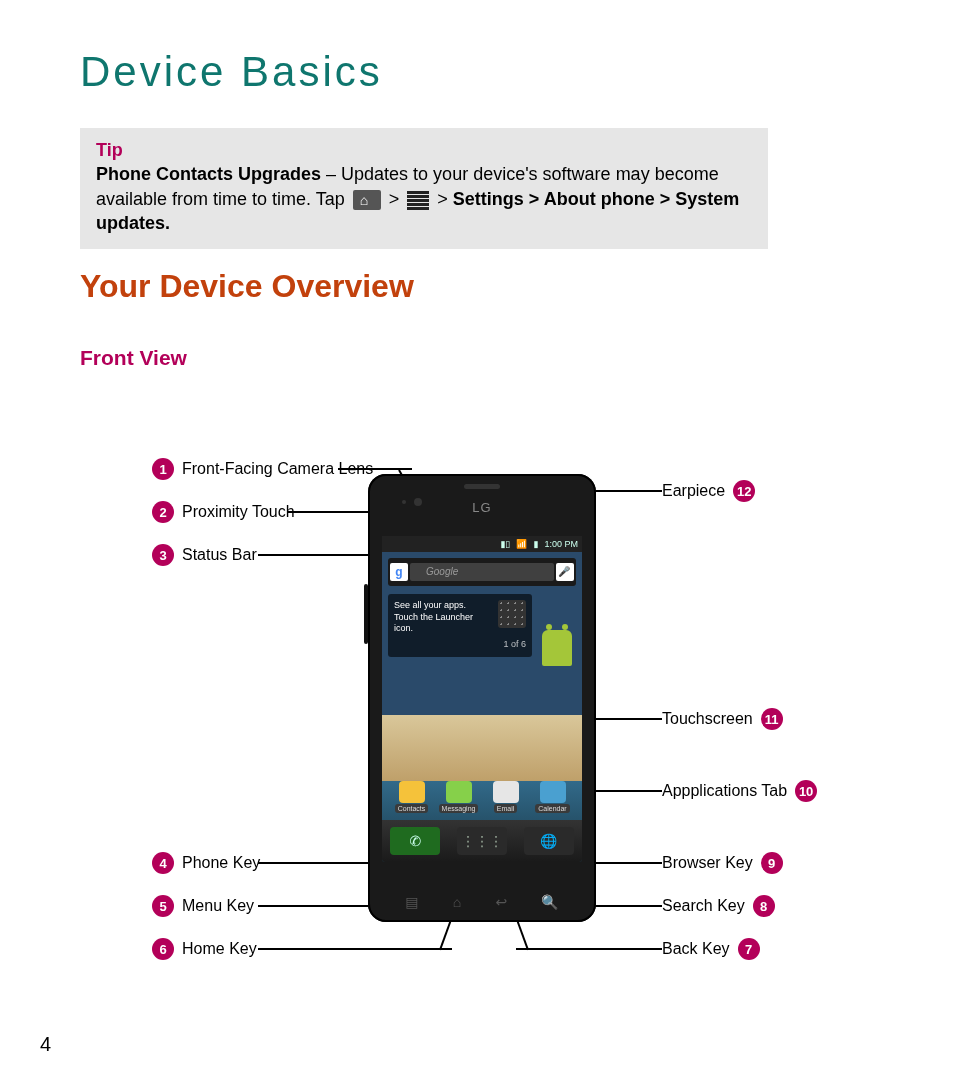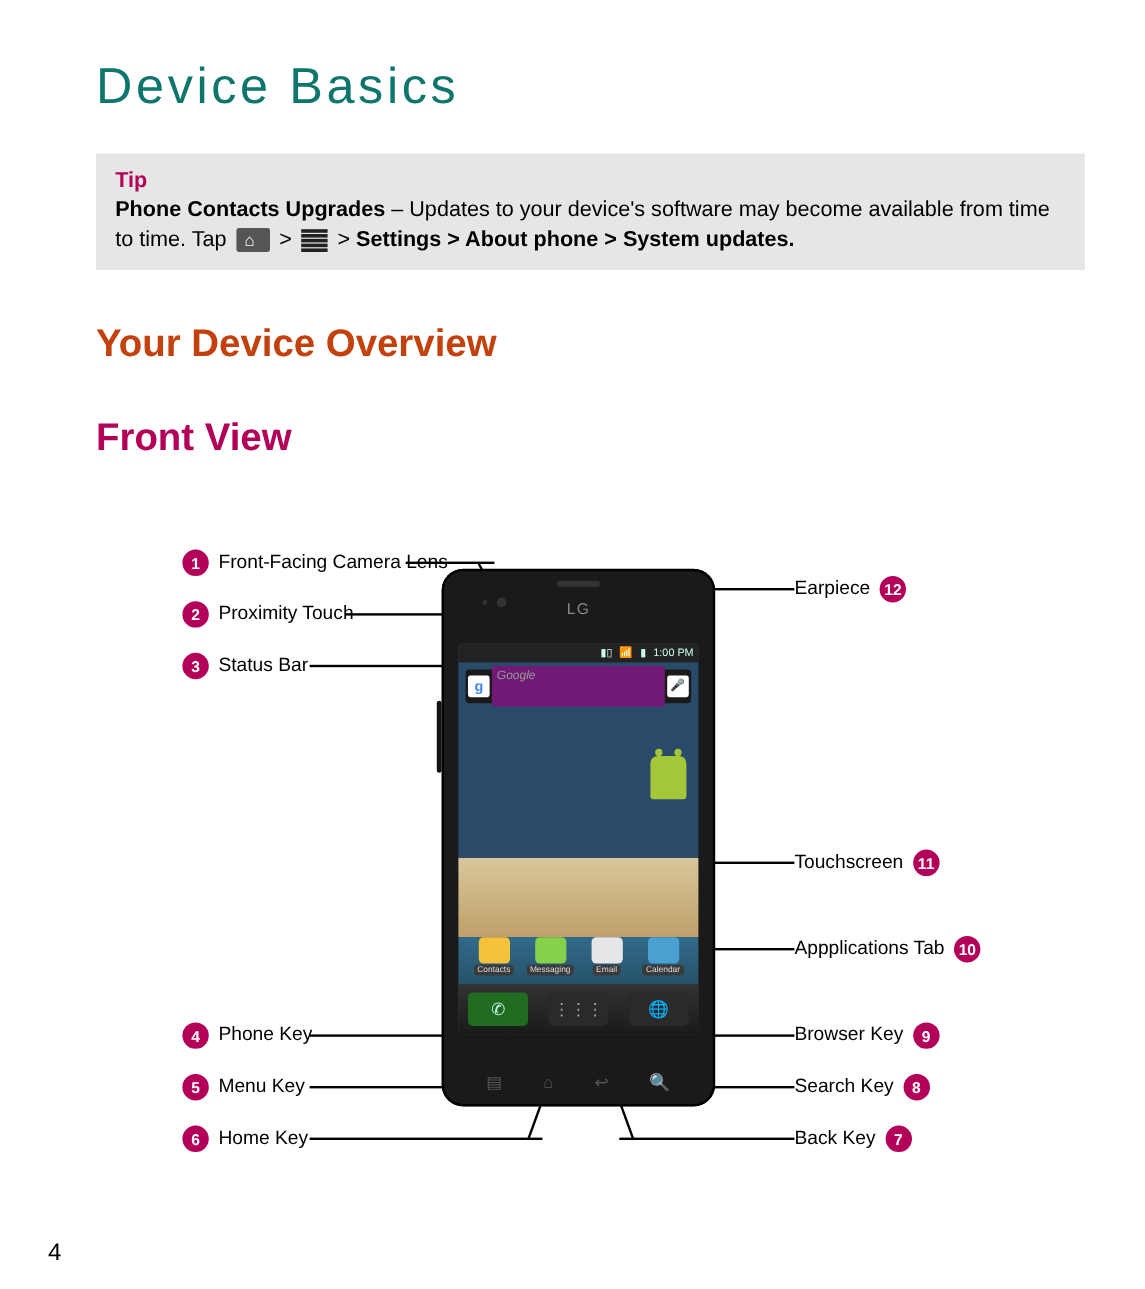--- a/index.html
+++ b/index.html
@@ -18,21 +18,21 @@
     font-size:42px;
     letter-spacing:3px;
     color:#0f766e;
     font-weight:400;
   }
 
   
   .tipbox{
     position:absolute;
     left:80px;top:128px;
-    width:824px;
+    width:688px;
     background:#e6e6e6;
     padding:10px 16px 14px 16px;
     box-sizing:border-box;
     font-size:18px;
     line-height:1.35;
   }
   .tipbox .tiphead{
     color:#b30059;font-weight:700;
   }
   .tipbox .bold{font-weight:700;}
@@ -57,21 +57,21 @@
     background-repeat:no-repeat;
   }
 
   
   .h-overv{
     position:absolute;left:80px;top:268px;
     font-size:32px;color:#c2410c;font-weight:600;
   }
   .h-front{
     position:absolute;left:80px;top:346px;
-    font-size:32px;color:#b30059;font-weight:600;
+    font-size:21px;color:#b30059;font-weight:600;
   }
 
   
   .callout{
     position:absolute;display:flex;align-items:center;
     font-size:16px;white-space:nowrap;
   }
   .callout.right{flex-direction:row-reverse;}
   .badge{
     width:22px;height:22px;border-radius:50%;
@@ -122,22 +122,22 @@
     display:flex;justify-content:flex-end;align-items:center;
     padding:0 4px;color:#cfe;font-size:9px;letter-spacing:0;
   }
   .statusbar span+span{margin-left:6px;}
   .search{
     margin:6px 6px;height:24px;background:#1a1a1a;border-radius:3px;
     display:flex;align-items:center;padding:2px;
   }
   .search .g{width:18px;height:18px;background:#fff;border-radius:2px;
     color:#4285f4;font-weight:700;font-size:12px;text-align:center;line-height:18px;}
-  .search .q{flex:1;height:34px;background:#701a75;margin:0 2px;border-radius:2px;
-    color:#999;font-style:italic;font-size:10px;padding-left:4px;line-height:18px;}
+  .search .q{flex:1;height:18px;background:#404040;margin:0 2px;border-radius:2px;
+    color:#999;font-style:italic;font-size:10px;padding-left:16px;line-height:18px;}
   .search .mic{width:18px;height:18px;background:#fff;border-radius:2px;
     color:#333;text-align:center;line-height:18px;font-size:10px;}
   .hint{
     margin:8px 6px;width:132px;background:rgba(0,0,0,.6);
     padding:6px;border-radius:3px;font-size:9px;line-height:1.3;
   }
   .hint .gridicon{
     float:right;width:28px;height:28px;margin-left:6px;
     background:
       radial-gradient(#888 1px,transparent 1px) 0 0/7px 7px #333;
@@ -282,20 +282,26 @@
     <div class="statusbar">
       <span>▮▯</span>
       <span>📶</span>
       <span>▮</span>
       <span>1:00 PM</span>
     </div>
     <div class="search">
       <div class="g">g</div>
       <div class="q">Google</div>
       <div class="mic">🎤</div>
+    </div>
+    <div class="hint">
+      <div class="gridicon"></div>
+      <div>See all your apps.</div>
+      <div>Touch the Launcher icon.</div>
+      <div style="text-align:right;opacity:.7;margin-top:4px">1 of 6</div>
     </div>
     <div class="droid"></div>
 
     <div class="dockshelf">
       <div class="appicon">
         <div class="ic c1"></div>
         <div class="lab">Contacts</div>
       </div>
       <div class="appicon">
         <div class="ic c2"></div>

